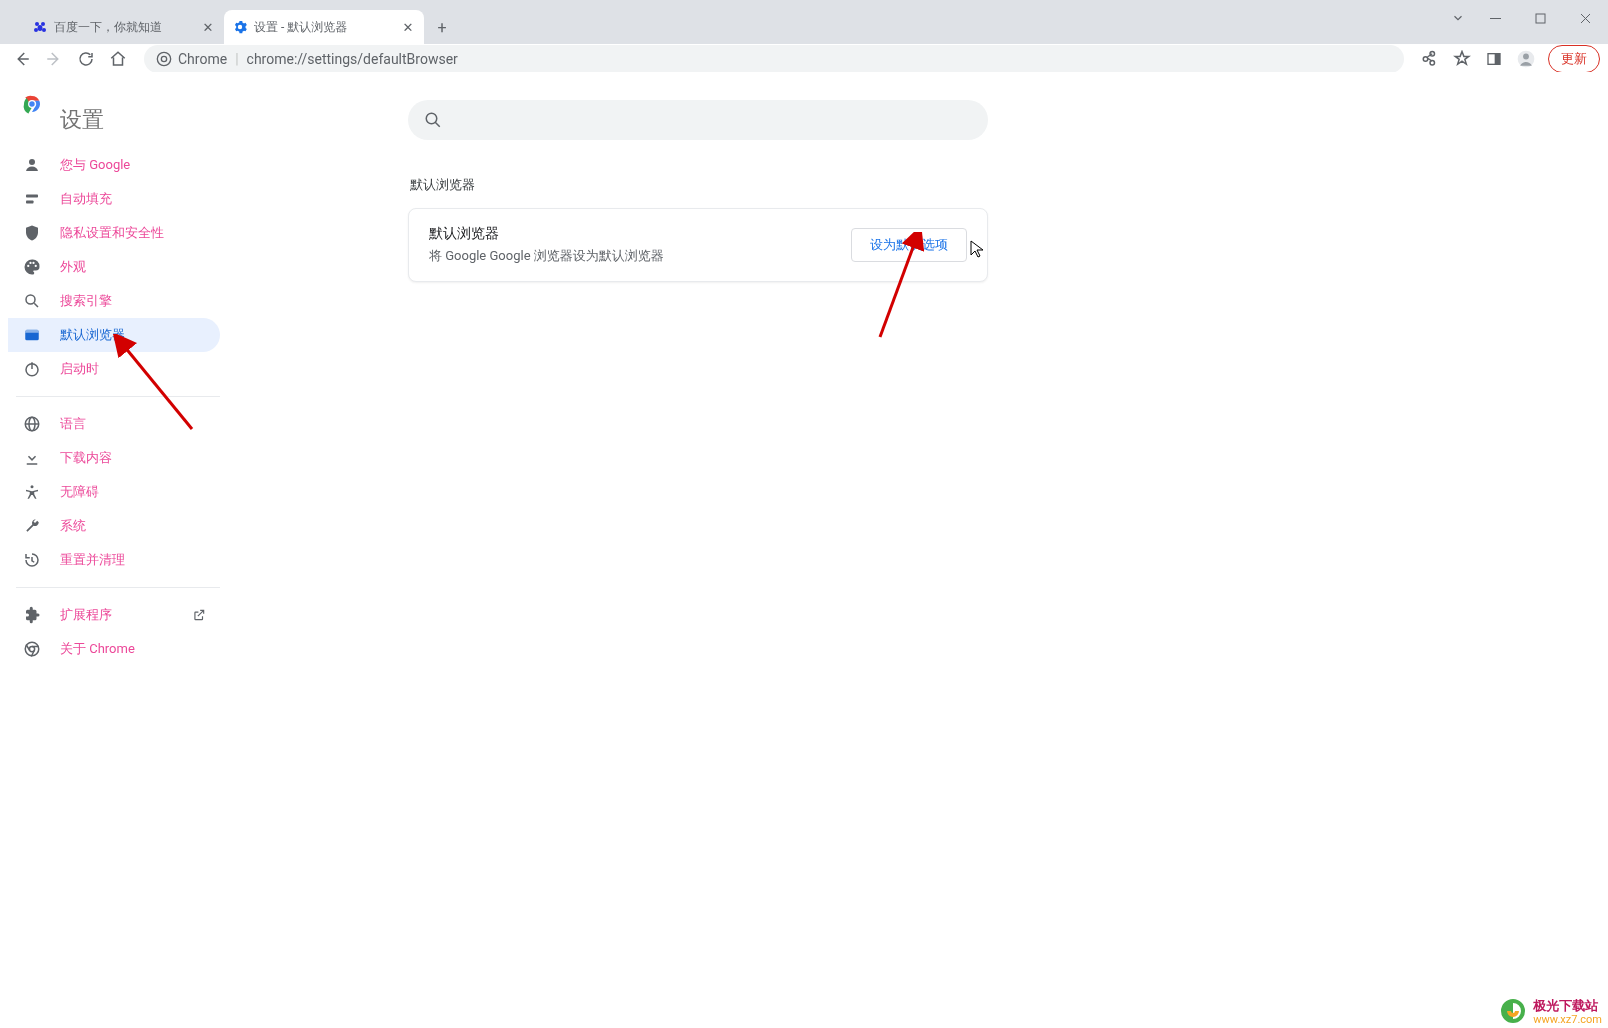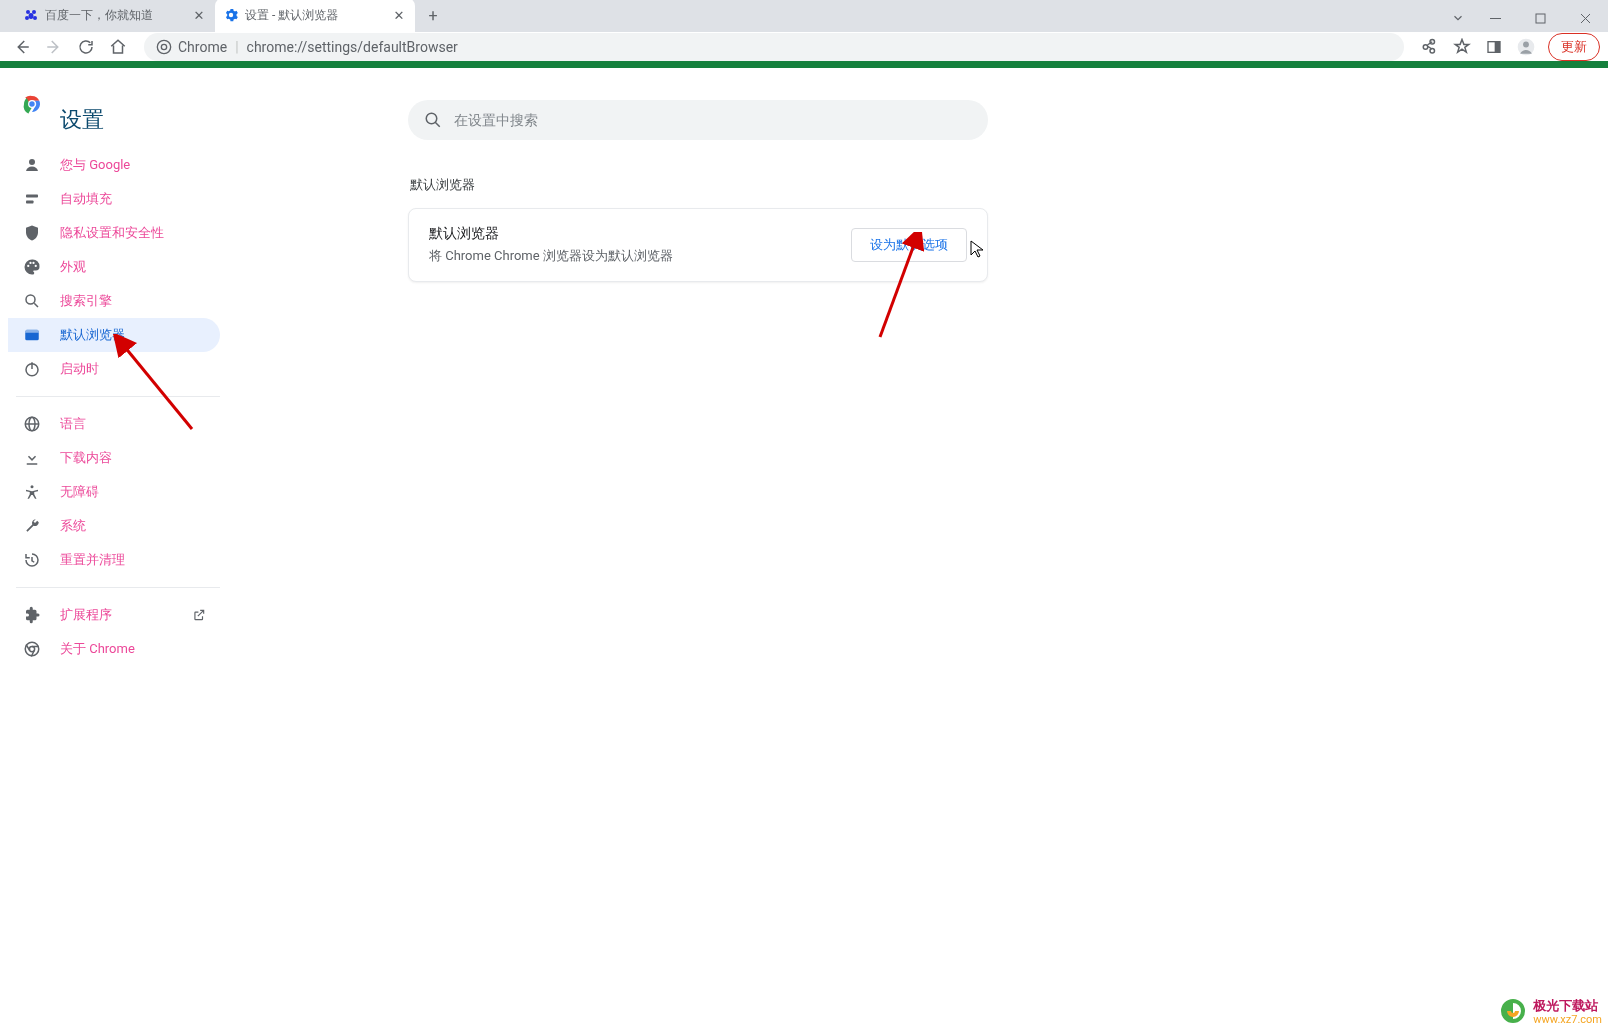--- a/index.html
+++ b/index.html
@@ -1,19 +1,19 @@
 <!DOCTYPE html>
 <html><head>
 <meta charset="utf-8">
 <style>
 * { margin: 0; padding: 0; box-sizing: border-box; font-family: -apple-system, BlinkMacSystemFont, "Segoe UI", Roboto, "Microsoft YaHei", sans-serif; }
 body { width: 1608px; height: 1028px; background: #fff; overflow: hidden; position: relative; }
 
 
-.tab-strip { height: 32px; background: #dee1e6; display: flex; align-items: flex-end; padding-left: 15px; position: relative; }
+.tab-strip { height: 44px; background: #dee1e6; display: flex; align-items: flex-end; padding-left: 24px; position: relative; }
 .tab { height: 34px; min-width: 200px; max-width: 200px; display: flex; align-items: center; padding: 0 8px; gap: 6px; font-size: 12px; color: #5f6368; border-radius: 8px 8px 0 0; position: relative; }
 .tab.inactive { background: #dee1e6; }
 .tab.active { background: #fff; }
 .tab .favicon { width: 16px; height: 16px; display: flex; align-items: center; justify-content: center; flex-shrink: 0; }
 .tab .title { flex: 1; white-space: nowrap; overflow: hidden; text-overflow: ellipsis; }
 .tab .close { width: 16px; height: 16px; display: flex; align-items: center; justify-content: center; color: #5f6368; cursor: pointer; font-size: 13px; }
 .new-tab { width: 28px; height: 28px; display: flex; align-items: center; justify-content: center; color: #5f6368; cursor: pointer; font-size: 16px; margin-left: 4px; margin-bottom: 3px; }
 .window-controls { position: absolute; right: 0; top: 0; height: 36px; display: flex; align-items: center; }
 .wc-btn { width: 45px; height: 30px; display: flex; align-items: center; justify-content: center; color: #5f6368; cursor: pointer; font-size: 12px; }
 .wc-chevron { width: 30px; }
@@ -24,21 +24,21 @@
 .nav-btn.disabled { color: #bdc1c6; }
 .omnibox { flex: 1; height: 28px; background: #f1f3f4; border-radius: 14px; display: flex; align-items: center; padding: 0 12px; margin: 0 8px; gap: 8px; font-size: 14px; color: #5f6368; }
 .omnibox .chrome-badge { display: flex; align-items: center; gap: 6px; color: #5f6368; }
 .omnibox .sep { color: #c4c7c5; }
 .omnibox .url { color: #5f6368; }
 .toolbar-right { display: flex; align-items: center; gap: 4px; }
 .tb-icon { width: 28px; height: 28px; display: flex; align-items: center; justify-content: center; color: #5f6368; cursor: pointer; }
 .update-pill { height: 28px; padding: 0 12px; border: 1px solid #d93025; border-radius: 14px; color: #d93025; font-size: 13px; display: flex; align-items: center; margin-left: 4px; }
 .settings-header { position: absolute; top: 72px; left: 0; right: 0; height: 64px; display: flex; align-items: center; padding-left: 20px; gap: 16px; background: #fff; z-index: 2; }
 .chrome-logo { width: 24px; height: 24px; }
-.settings-title { font-size: 22px; color: #0c4a6e; font-weight: 400; margin-top: 31px; }
+.settings-title { font-size: 22px; color: #737373; font-weight: 400; margin-top: 31px; }
 .search-wrap { position: absolute; left: 408px; top: 100px; width: 580px; height: 40px; background: #f1f3f4; border-radius: 20px; display: flex; align-items: center; padding: 0 16px; gap: 12px; z-index: 3; }
 .search-wrap input { border: none; background: transparent; outline: none; font-size: 14px; flex: 1; color: #202124; }
 .search-wrap input::placeholder { color: #80868b; }
 
 
 .sidebar { position: absolute; top: 148px; left: 8px; width: 212px; }
 .side-item { height: 34px; display: flex; align-items: center; padding-left: 14px; gap: 18px; font-size: 13px; color: #ec4899; border-radius: 0 17px 17px 0; cursor: pointer; }
 .side-item.active { background: #e8f0fe; color: #1967d2; }
 .side-item .ico { width: 20px; height: 20px; display: flex; align-items: center; justify-content: center; color: #5f6368; }
 .side-item.active .ico { color: #1967d2; }
@@ -195,21 +195,20 @@
   <span class="settings-title">设置</span>
 </div>
 
 <div class="search-wrap">
   <span>
     <svg width="18" height="18" viewBox="0 0 24 24">
         <circle cx="10" cy="10" r="7" fill="none" stroke="#5f6368" stroke-width="2"></circle>
         <line x1="15" y1="15" x2="21" y2="21" stroke="#5f6368" stroke-width="2"></line>
       </svg>
   </span>
-  <input type="text" placeholder="在设置中搜索" style="">
 </div>
 
 <div class="sidebar">
   <div class="side-item">
     <span class="ico">
         <svg width="18" height="18" viewBox="0 0 24 24">
           <circle cx="12" cy="8" r="4" fill="#5f6368"></circle>
           <path fill="#5f6368" d="M4 20c1-4 4-6 8-6s7 2 8 6z"></path>
         </svg>
       </span>
@@ -339,21 +338,21 @@
       </span>
     <span>关于 Chrome</span>
   </div>
 </div>
 
 <div class="main">
   <div class="section-title">默认浏览器</div>
   <div class="card">
     <div class="card-left">
       <div class="card-title">默认浏览器</div>
-      <div class="card-sub">将 Chrome Chrome 浏览器设为默认浏览器</div>
+      <div class="card-sub">将 Google Google 浏览器设为默认浏览器</div>
     </div>
     <button class="card-btn">设为默认选项</button>
   </div>
 </div>
 
 <svg class="arrow" style="left:112px; top:334px;" width="90" height="100" viewBox="0 0 90 100">
   <defs>
       <marker id="ah1" markerWidth="8" markerHeight="8" refX="2" refY="4" orient="auto">
         <polygon points="0,0 8,4 0,8" fill="#d20000"></polygon>
       </marker>

